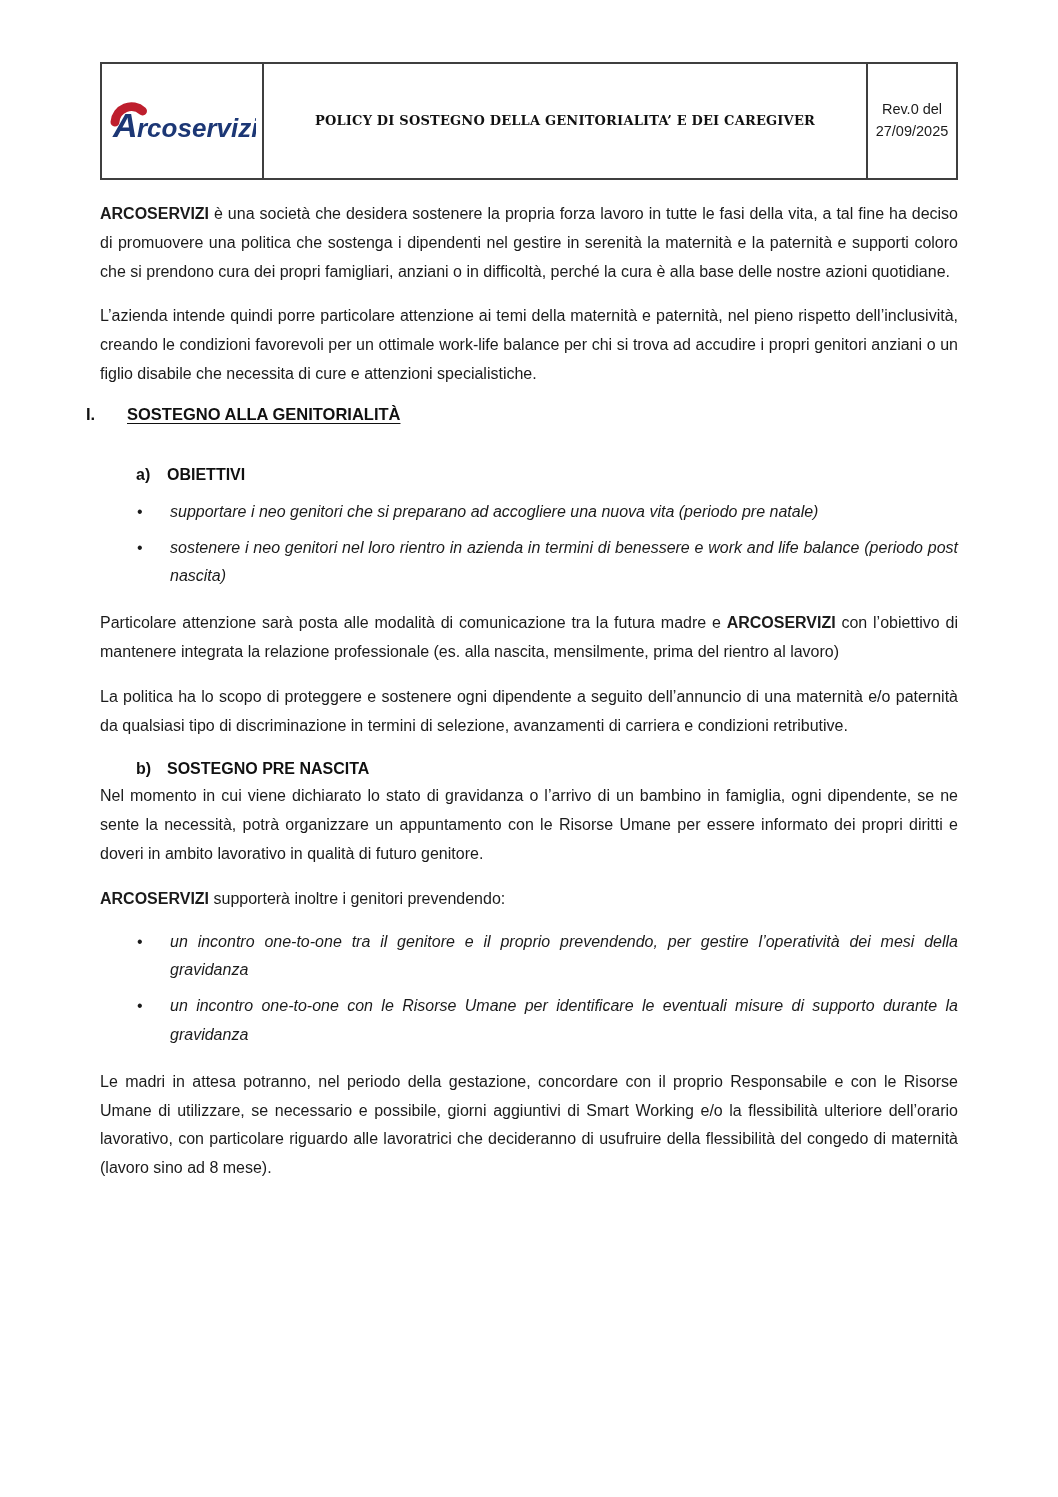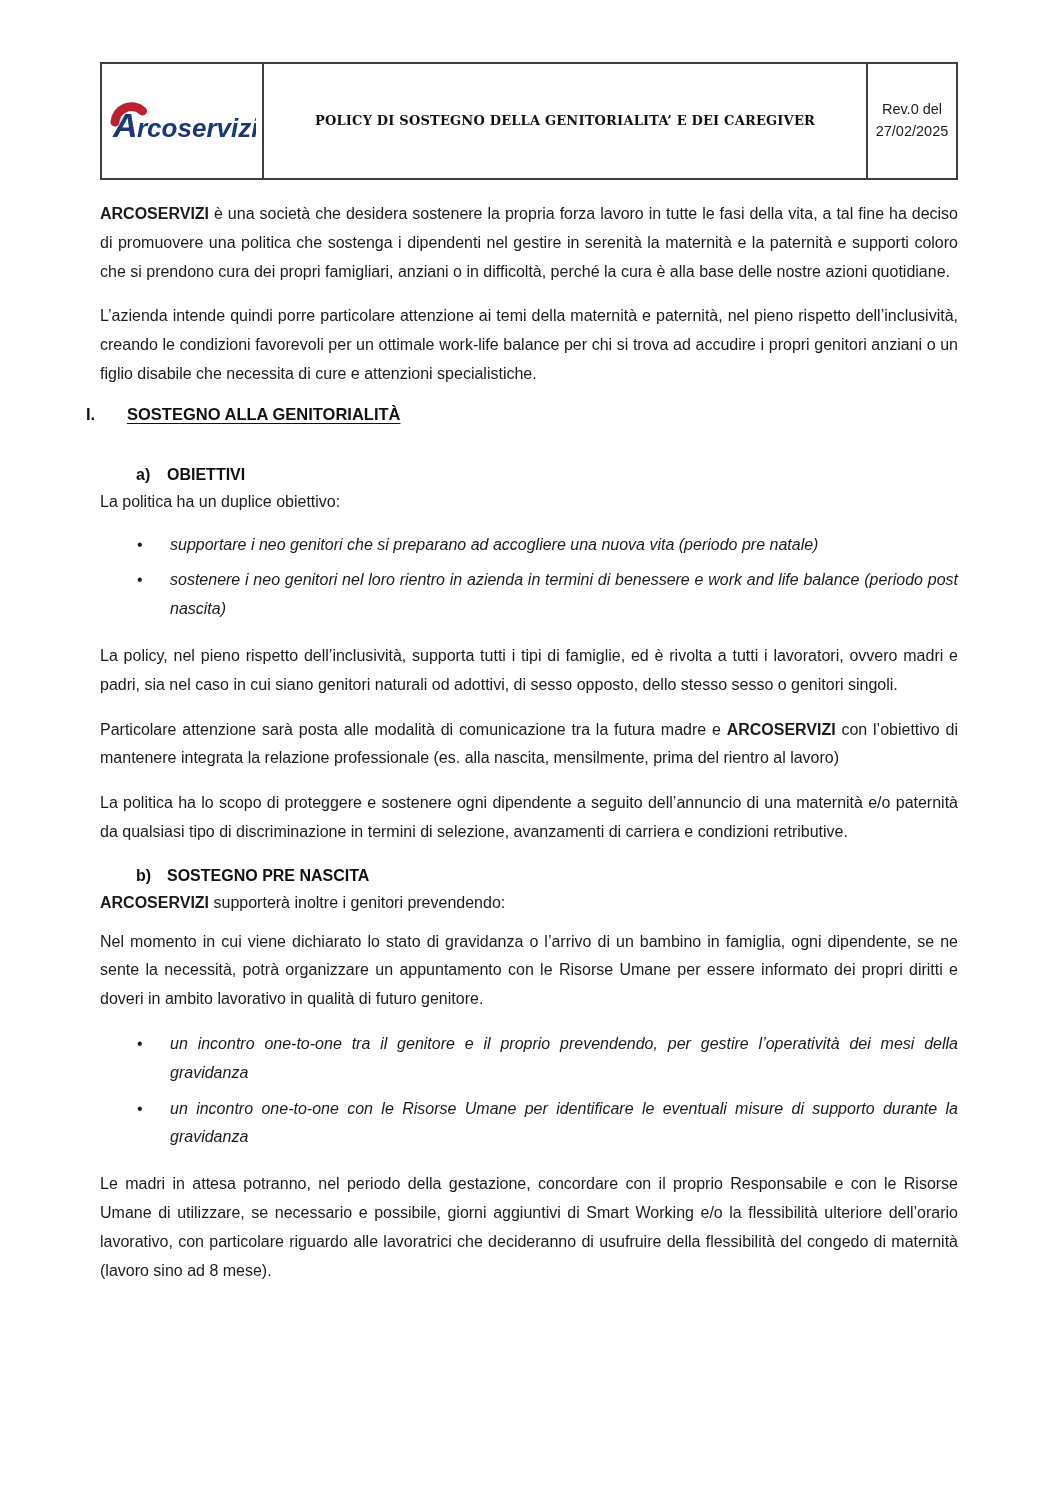--- a/index.html
+++ b/index.html
@@ -76,67 +76,65 @@
       <div class="hdr-cell logo-cell">
         <svg class="logo-svg" width="148" height="46" viewBox="0 0 148 46">
           <path d="M7 24 A 16.5 16.5 0 0 1 34.5 13" fill="none" stroke="#be1e2d" stroke-width="9" stroke-linecap="round"></path>
           <text x="5" y="39" class="logo-a-text" fill="#1c3775">A</text>
           <text x="29" y="39" class="logo-rest-text" fill="#1c3775">rcoservizi</text>
         </svg>
       </div>
       <div class="hdr-cell title-cell">POLICY DI SOSTEGNO DELLA GENITORIALITA’ E DEI CAREGIVER</div>
       <div class="hdr-cell rev-cell">
         <span>Rev.0 del</span>
-        <span>27/02/2025</span>
+        <span>27/09/2025</span>
       </div>
     </div>
 
     <div class="body-text">
 
       <p class="para"><span class="b">ARCOSERVIZI</span><span> è una società che desidera sostenere la propria forza lavoro in tutte le fasi della vita, a tal fine ha deciso di promuovere una politica che sostenga i dipendenti nel gestire in serenità la maternità e la paternità e supporti coloro che si prendono cura dei propri famigliari, anziani o in difficoltà, perché la cura è alla base delle nostre azioni quotidiane.</span></p>
 
       <p class="para">L’azienda intende quindi porre particolare attenzione ai temi della maternità e paternità, nel pieno rispetto dell’inclusività, creando le condizioni favorevoli per un ottimale work-life balance per chi si trova ad accudire i propri genitori anziani o un figlio disabile che necessita di cure e attenzioni specialistiche.</p>
 
       <div class="sec-heading">
         <span class="sec-number">I.</span>
         <span class="sec-title">SOSTEGNO ALLA GENITORIALITÀ</span>
       </div>
 
       <div class="sub-heading first-sub">
         <span class="sub-label">a)</span>
         <span>OBIETTIVI</span>
       </div>
 
-      <p class="para" style="margin-bottom:8px">La politica ha un duplice obiettivo:</p>
 
       <ul class="bullets">
         <li>
           <span class="bullet-dot">•</span>
           <span class="bullet-txt">supportare i neo genitori che si preparano ad accogliere una nuova vita (periodo pre natale)</span>
         </li>
         <li>
           <span class="bullet-dot">•</span>
           <span class="bullet-txt">sostenere i neo genitori nel loro rientro in azienda in termini di benessere e work and life balance (periodo post nascita)</span>
         </li>
       </ul>
 
-      <p class="para">La policy, nel pieno rispetto dell’inclusività, supporta tutti i tipi di famiglie, ed è rivolta a tutti i lavoratori, ovvero madri e padri, sia nel caso in cui siano genitori naturali od adottivi, di sesso opposto, dello stesso sesso o genitori singoli.</p>
 
       <p class="para"><span>Particolare attenzione sarà posta alle modalità di comunicazione tra la futura madre e </span><span class="b">ARCOSERVIZI</span><span> con l’obiettivo di mantenere integrata la relazione professionale (es. alla nascita, mensilmente, prima del rientro al lavoro)</span></p>
 
       <p class="para">La politica ha lo scopo di proteggere e sostenere ogni dipendente a seguito dell’annuncio di una maternità e/o paternità da qualsiasi tipo di discriminazione in termini di selezione, avanzamenti di carriera e condizioni retributive.</p>
 
       <div class="sub-heading" style="margin-top:20px">
         <span class="sub-label">b)</span>
         <span>SOSTEGNO PRE NASCITA</span>
       </div>
 
+      <p class="para">Nel momento in cui viene dichiarato lo stato di gravidanza o l’arrivo di un bambino in famiglia, ogni dipendente, se ne sente la necessità, potrà organizzare un appuntamento con le Risorse Umane per essere informato dei propri diritti e doveri in ambito lavorativo in qualità di futuro genitore.</p>
+
       <p class="para" style="margin-bottom:10px"><span class="b">ARCOSERVIZI</span><span> supporterà inoltre i genitori prevendendo:</span></p>
-
-      <p class="para">Nel momento in cui viene dichiarato lo stato di gravidanza o l’arrivo di un bambino in famiglia, ogni dipendente, se ne sente la necessità, potrà organizzare un appuntamento con le Risorse Umane per essere informato dei propri diritti e doveri in ambito lavorativo in qualità di futuro genitore.</p>
 
       <ul class="bullets">
         <li>
           <span class="bullet-dot">•</span>
           <span class="bullet-txt">un incontro one-to-one tra il genitore e il proprio prevendendo, per gestire l’operatività dei mesi della gravidanza</span>
         </li>
         <li>
           <span class="bullet-dot">•</span>
           <span class="bullet-txt">un incontro one-to-one con le Risorse Umane per identificare le eventuali misure di supporto durante la gravidanza</span>
         </li>

